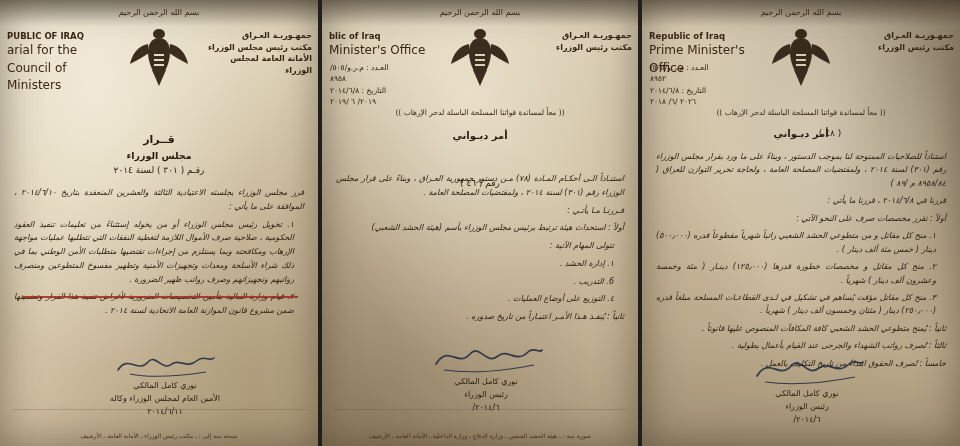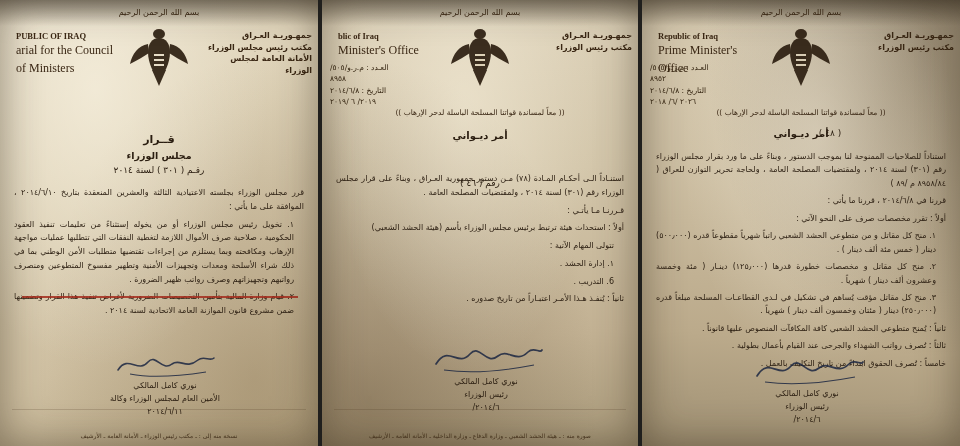--- a/index.html
+++ b/index.html
@@ -98,21 +98,21 @@
   }
   .hdr-side {
     position: absolute;
     top: 24px;
     font-size: 8px;
     line-height: 1.45;
     color: #3a2714;
     width: 104px;
   }
   .hdr-ar { right: 6px; text-align: right; font-weight: bold; }
-  .hdr-en { left: 16px; text-align: left; direction: ltr; font-family: Liberation Serif, serif; }
+  .hdr-en { left: 7px; text-align: left; direction: ltr; }
   .hdr-en .l1 { font-weight: bold; font-size: 8.5px; }
   .hdr-en .l2 { font-size: 12px; }
 
   .bism {
     position: absolute;
     top: 2px;
     left: 50%;
     transform: translateX(-50%);
     font-size: 8px;
     color: #3a2714;
@@ -153,20 +153,21 @@
   }
 
   .body {
     position: absolute;
     left: 14px;
     right: 14px;
     font-size: 8px;
     line-height: 1.72;
     text-align: justify;
     color: #2b1e11;
+    font-style: italic;
   }
   .body p { margin: 0 0 4px 0; }
   .body .ind { padding-right: 10px; }
   .body .center { text-align: right; }
 
   .underline-red {
     position: absolute;
     height: 1.5px;
     background: #a32b1c;
     opacity: 0.85;
@@ -314,20 +315,21 @@
       <div class="doctitle" style="top:130px; font-size:10px;">أمر ديـواني</div>
       <div class="subtitle" style="top:148px; font-size:9px;margin-top:30px;">رقم ( ٤٦ )</div>
 
       <div class="body" style="top:172px;">
         <p>استنـاداً الـى أحكـام المـادة (٧٨) مـن دستور جمهورية العـراق ، وبناءً على قرار مجلس الوزراء رقم (٣٠١) لسنة ٢٠١٤ ، ولمقتضيات المصلحة العامة .</p>
         <p class="center">قـررنـا مـا يأتـي :</p>
         <p>أولاً : استحداث هيئة ترتبط برئيس مجلس الوزراء بأسم (هيئة الحشد الشعبي)</p>
         <p class="ind">تتولى المهام الآتية :</p>
         <p class="ind">١. إدارة الحشد .</p>
         <p class="ind">6. التدريب .</p>
+        <p class="ind">٤. التوزيع على أوضاع العمليات .</p>
         <p>ثانياً : يُنفـذ هـذا الأمـر اعتبـاراً من تاريخ صدوره .</p>
       </div>
 
       <div class="sig" style="top:340px;">
         <svg class="sigmark" width="120" height="34" viewBox="0 0 120 34">
           <path d="M10 24 C22 4 32 28 44 14 C54 3 60 26 72 16 C82 8 90 24 102 12 C108 6 114 14 116 10" stroke="#1c2742" stroke-width="1.7" fill="none" stroke-linecap="round"></path>
           <path d="M18 30 C46 34 82 30 108 25" stroke="#1c2742" stroke-width="1.1" fill="none"></path>
         </svg>
         <div>نوري كامل المالكي</div>
         <div>رئيس الوزراء</div>

